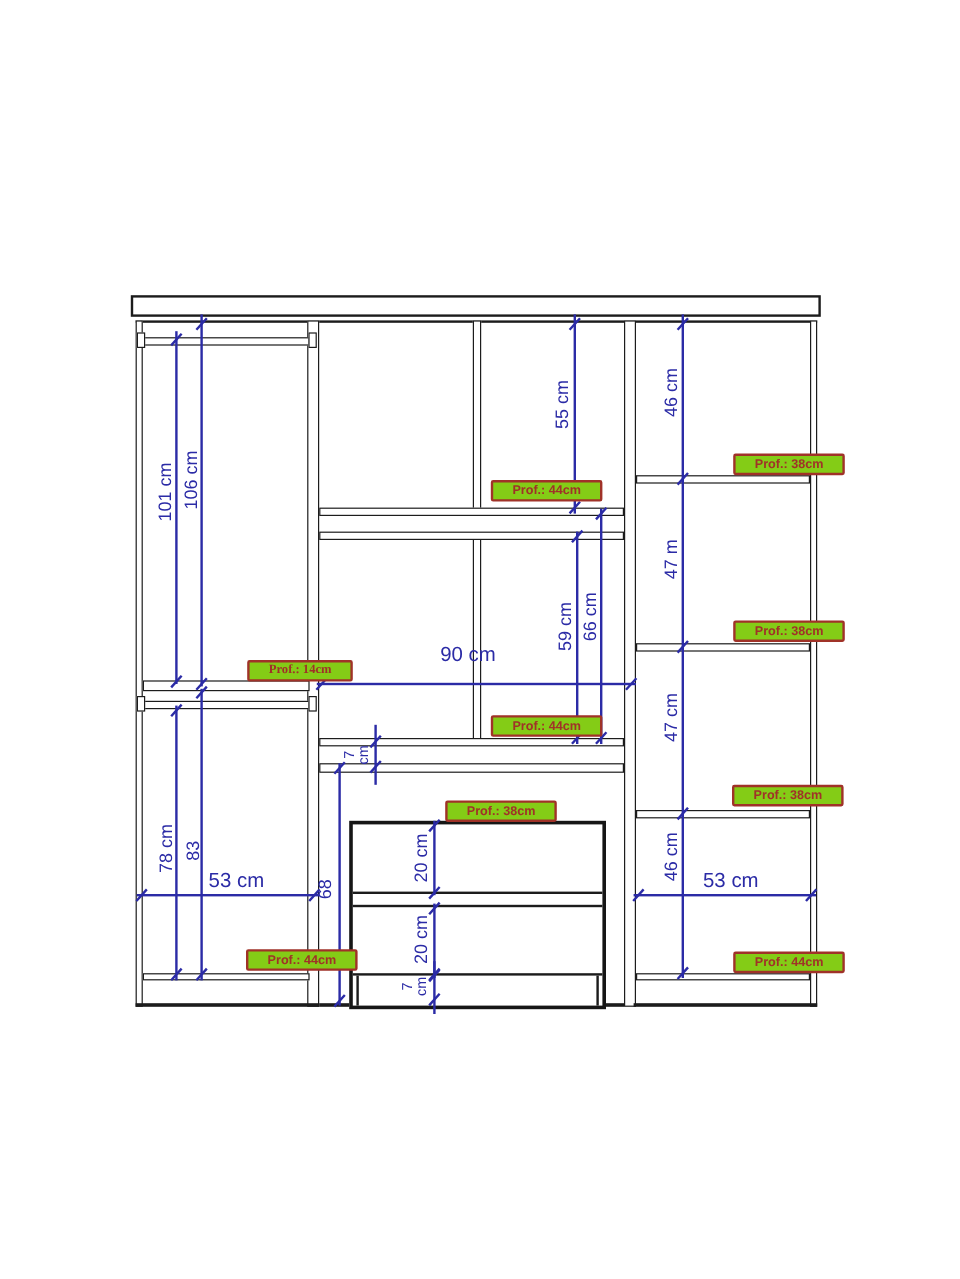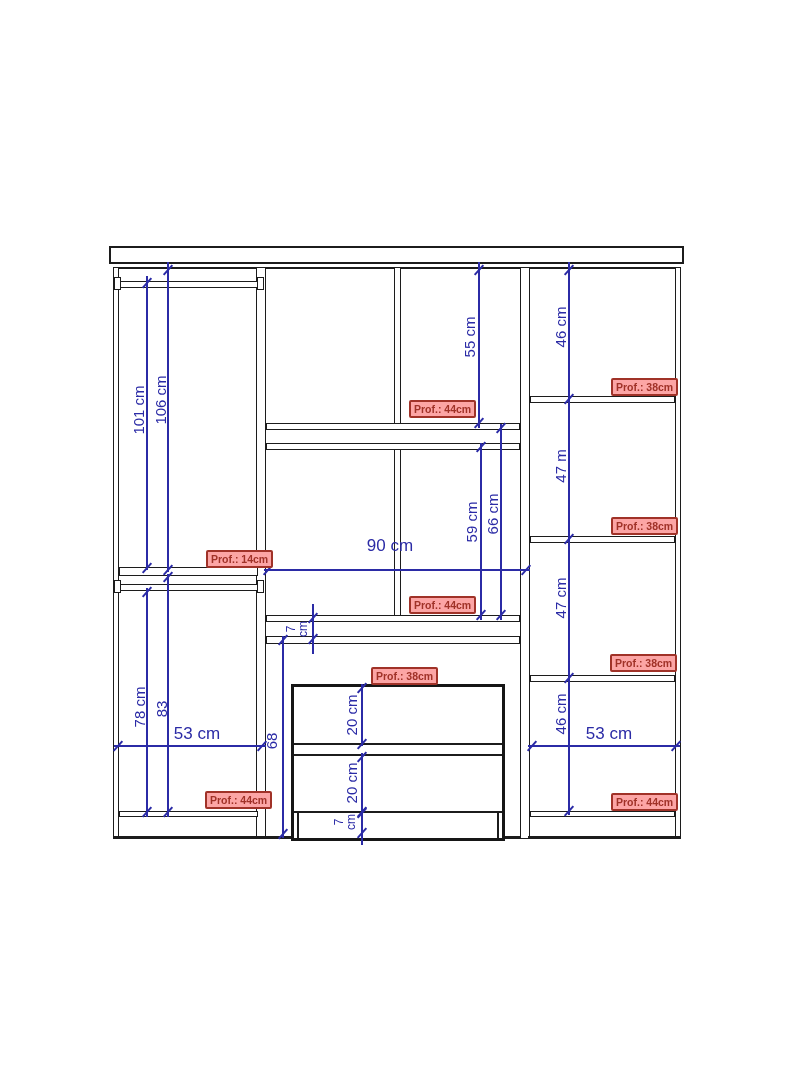--- a/index.html
+++ b/index.html
@@ -16,23 +16,23 @@
   .dimv{width:2px;margin-left:-1px;}
   .dimh{height:2px;margin-top:-1px;}
   .tick{position:absolute;width:13px;height:2px;background:#2b2ba6;
         transform:translate(-50%,-50%) rotate(-48deg);}
   .vlab{position:absolute;color:#2b2ba6;font-size:15px;white-space:nowrap;
         transform:translate(-50%,-50%) rotate(-90deg);}
   .vlab.small{font-size:12px;white-space:normal;width:18px;line-height:12px;text-align:center;}
   .hlab{position:absolute;color:#2b2ba6;font-size:17px;white-space:nowrap;
         transform:translate(-50%,-100%);}
   
-  .prof{position:absolute;color:#a03228;background:#fca5a5;border:2px solid #a03228;
+  .prof{position:absolute;color:#a03228;background:#84cc16;border:2px solid #a03228;
         border-radius:2px;font-size:10.5px;font-weight:bold;line-height:12px;
-        padding:1px 3px;white-space:nowrap;}
+        padding:1px 16px;white-space:nowrap;}
 </style>
 </head>
 <body>
 
 <div class="canvas">
 
   <div class="panel" style="left:109px;top:246px;width:575px;height:18px;"></div>
   <div class="line" style="left:113px;top:267px;width:568px;height:2px;"></div>
 
   <div class="wall" style="left:113px;top:267px;width:6px;height:572px;"></div>
@@ -150,21 +150,21 @@
   <div class="vlab" style="left:560px;top:327px;">46 cm</div>
   <div class="vlab" style="left:560px;top:466px;">47 m</div>
   <div class="vlab" style="left:560px;top:598px;">47 cm</div>
   <div class="vlab" style="left:560px;top:714px;">46 cm</div>
 
   <div class="dim dimh" style="left:528px;top:746px;width:152px;"></div>
   <div class="tick" style="left:532px;top:746px;"></div>
   <div class="tick" style="left:676px;top:746px;"></div>
   <div class="hlab" style="left:609px;top:744px;">53 cm</div>
 
-  <div class="prof" style="left:206px;top:550px;">Prof.: 14cm</div>
+  <div class="prof" style="left:206px;top:550px;font-family:Liberation Serif, serif;">Prof.: 14cm</div>
   <div class="prof" style="left:205px;top:791px;">Prof.: 44cm</div>
   <div class="prof" style="left:409px;top:400px;">Prof.: 44cm</div>
   <div class="prof" style="left:409px;top:596px;">Prof.: 44cm</div>
   <div class="prof" style="left:371px;top:667px;">Prof.: 38cm</div>
   <div class="prof" style="left:611px;top:378px;">Prof.: 38cm</div>
   <div class="prof" style="left:611px;top:517px;">Prof.: 38cm</div>
   <div class="prof" style="left:610px;top:654px;">Prof.: 38cm</div>
   <div class="prof" style="left:611px;top:793px;">Prof.: 44cm</div>
 
 </div>

